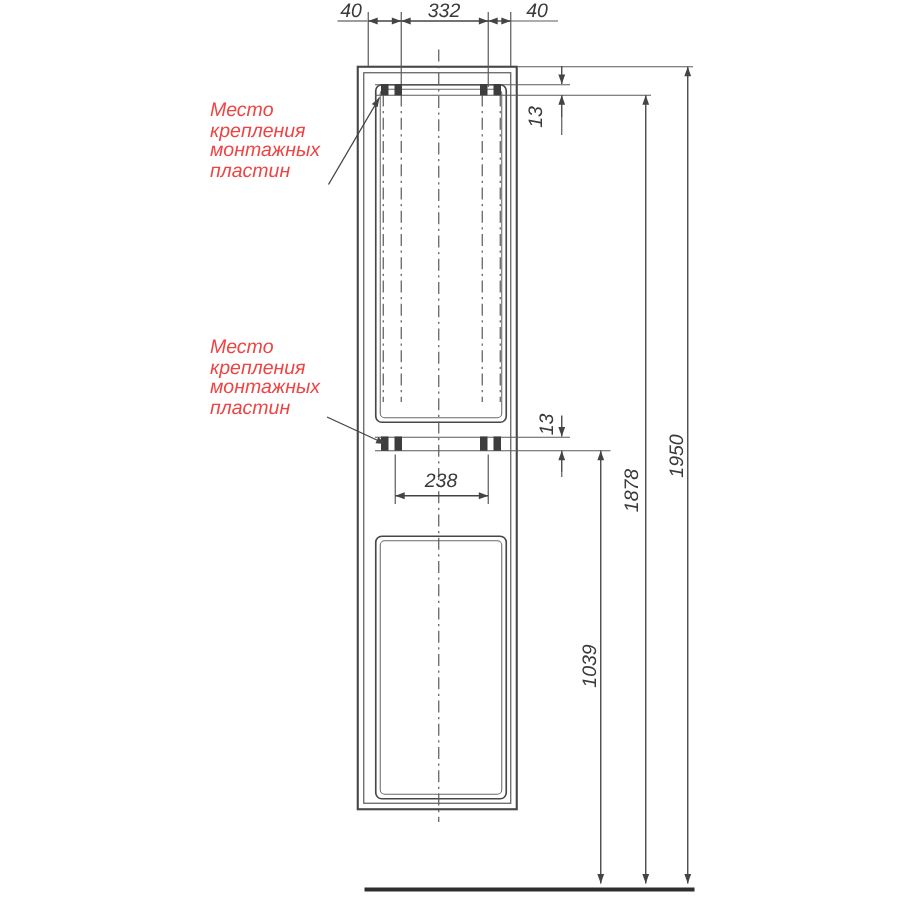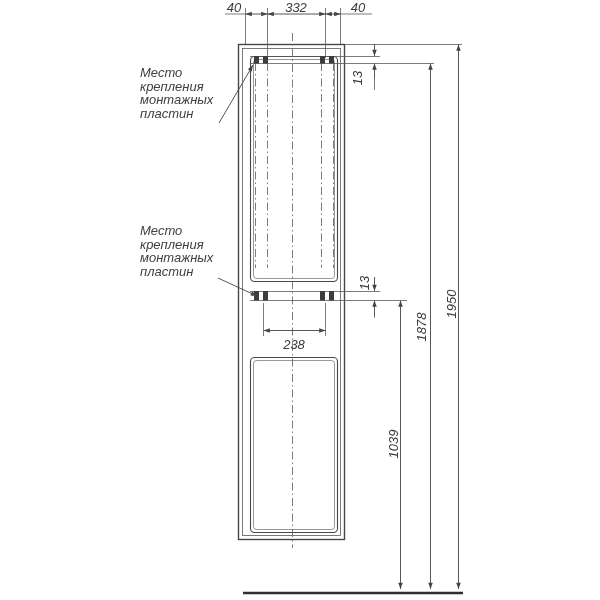--- a/index.html
+++ b/index.html
@@ -19,21 +19,21 @@
     white-space:nowrap;
     transform:translate(-50%,-50%);
   }
   .dim-text.rot{
     transform:translate(-50%,-50%) rotate(-90deg);
   }
   .note{
     position:absolute;
     font-size:13px;
     font-style:italic;
-    color:#404040;
+    color:#ef4444;
     line-height:13.5px;
     text-align:left;
   }
   .note span{display:block;}
 </style>
 </head>
 <body>
 
 <div class="canvas">
 
@@ -131,21 +131,21 @@
   <div class="note" style="left:140px;top:224px;">
     <span>Место</span>
     <span>крепления</span>
     <span>монтажных</span>
     <span>пластин</span>
   </div>
 
   <div class="dim-text" style="left:234px;top:7px;">40</div>
   <div class="dim-text" style="left:296px;top:7px;">332</div>
   <div class="dim-text" style="left:358px;top:7px;">40</div>
-  <div class="dim-text" style="left:294px;top:320px;margin-top:24px;">238</div>
+  <div class="dim-text" style="left:294px;top:320px;">238</div>
 
   <div class="dim-text rot" style="left:357px;top:78px;">13</div>
   <div class="dim-text rot" style="left:364px;top:283px;">13</div>
   <div class="dim-text rot" style="left:421px;top:327px;">1878</div>
   <div class="dim-text rot" style="left:451px;top:304px;">1950</div>
   <div class="dim-text rot" style="left:393px;top:444px;">1039</div>
 
 </div>
 
 </body></html>

